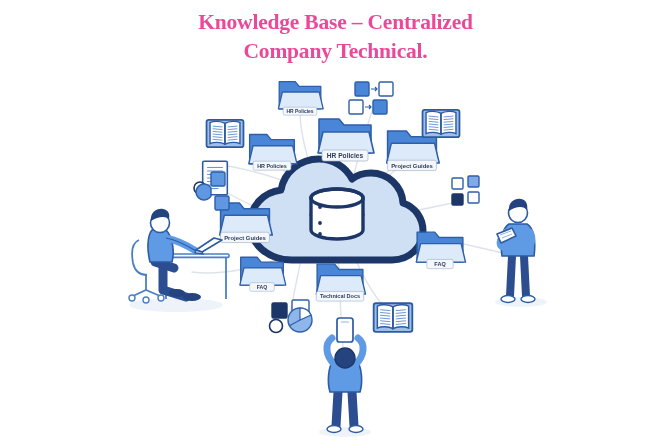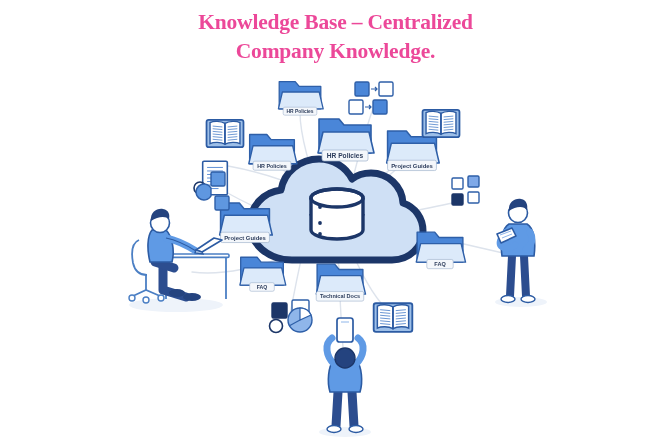--- a/index.html
+++ b/index.html
@@ -52,21 +52,21 @@
     text-anchor: middle;
   }
 </style>
 </head>
 <body>
 
 <div id="scene">
 
   <div class="title-block">
     <span class="title-line">Knowledge Base – Centralized</span>
-    <span class="title-line">Company Knowledge.</span>
+    <span class="title-line">Company Technical.</span>
   </div>
 
   <svg class="art" viewBox="0 0 671 448">
     <defs>
       <g id="folder-glyph">
         <path d="M-26,-18 L-6,-18 L-1,-12 L26,-12 L26,16 L-26,16 Z" fill="#4a86d8" stroke="#2e5fa8" stroke-width="1.6" stroke-linejoin="round"></path>
         <path d="M-22,-5 L24,-5 L29,16 L-27,16 Z" fill="#dceafa" stroke="#2e5fa8" stroke-width="1.6" stroke-linejoin="round"></path>
       </g>
       <g id="book-glyph">
         <rect x="-21" y="-16" width="42" height="31" rx="2.5" fill="#9dbfe8" stroke="#2c5ba3" stroke-width="2"></rect>

